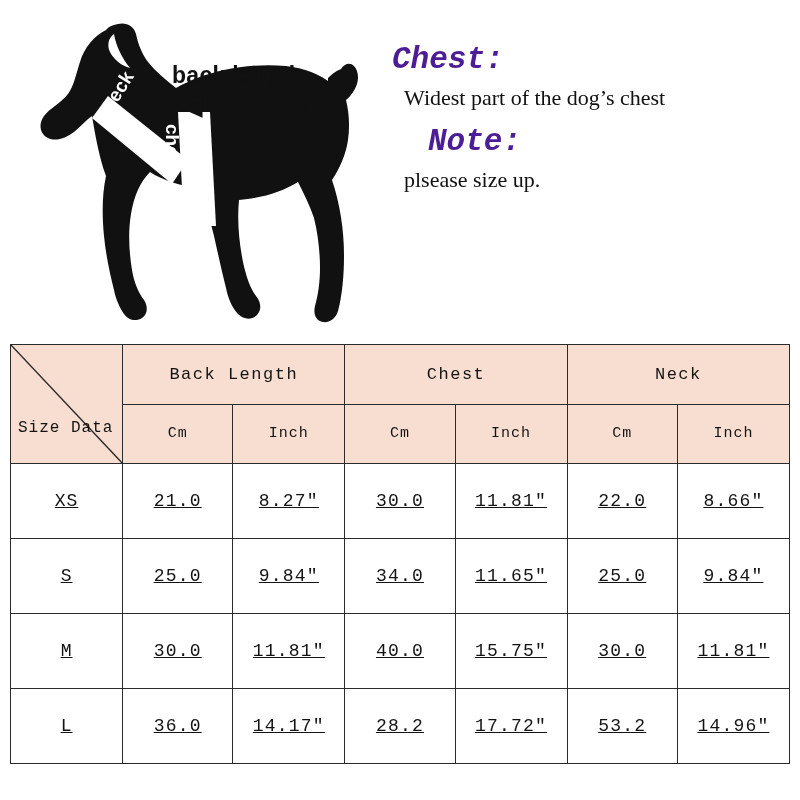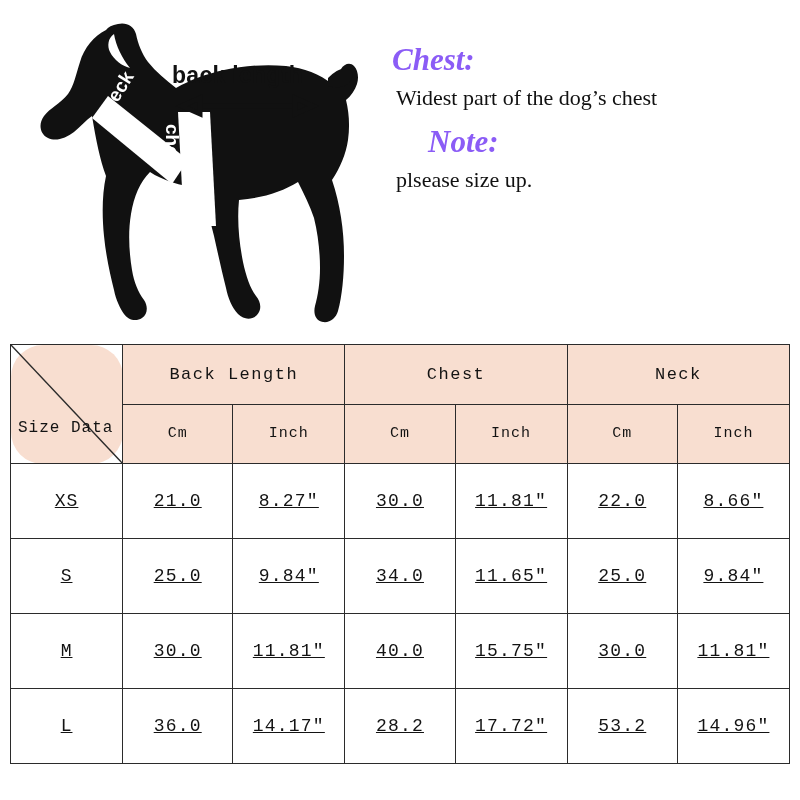--- a/index.html
+++ b/index.html
@@ -69,34 +69,34 @@
     transform-origin: left top;
   }
 
   .notes {
     position: absolute;
     left: 392px;
     top: 42px;
     width: 400px;
   }
   .note-head {
-    font-family: Liberation Serif, serif;
+    font-family: Liberation Mono, monospace;
     font-weight: bold;
     font-style: italic;
     font-size: 31px;
     line-height: 1.18;
-    color: #8b5cf6;
+    color: #4c1d95;
     margin: 0 0 4px 0;
   }
   .note-body {
     font-family: "Liberation Serif", serif;
     font-size: 22px;
     line-height: 1.34;
     color: #111;
-    margin: 0 0 12px 4px;
+    margin: 0 0 12px 12px;
   }
   .note-head.second { margin-top: 6px; margin-left: 36px; }
 
   
   .table-wrap {
     position: absolute;
     left: 10px;
     top: 344px;
     width: 780px;
   }
@@ -123,21 +123,20 @@
   thead th.unit {
     font-size: 15px;
     letter-spacing: 1px;
     height: 36px;
   }
   .corner-cell {
     position: relative;
     background: #f8ded0;
     width: 112px;
     padding: 0;
-    border-radius: 32px;
   }
   .corner-inner {
     position: relative;
     width: 100%;
     height: 118px;
   }
   .corner-line {
     position: absolute;
     left: 0; top: 0;
     width: 100%; height: 100%;

